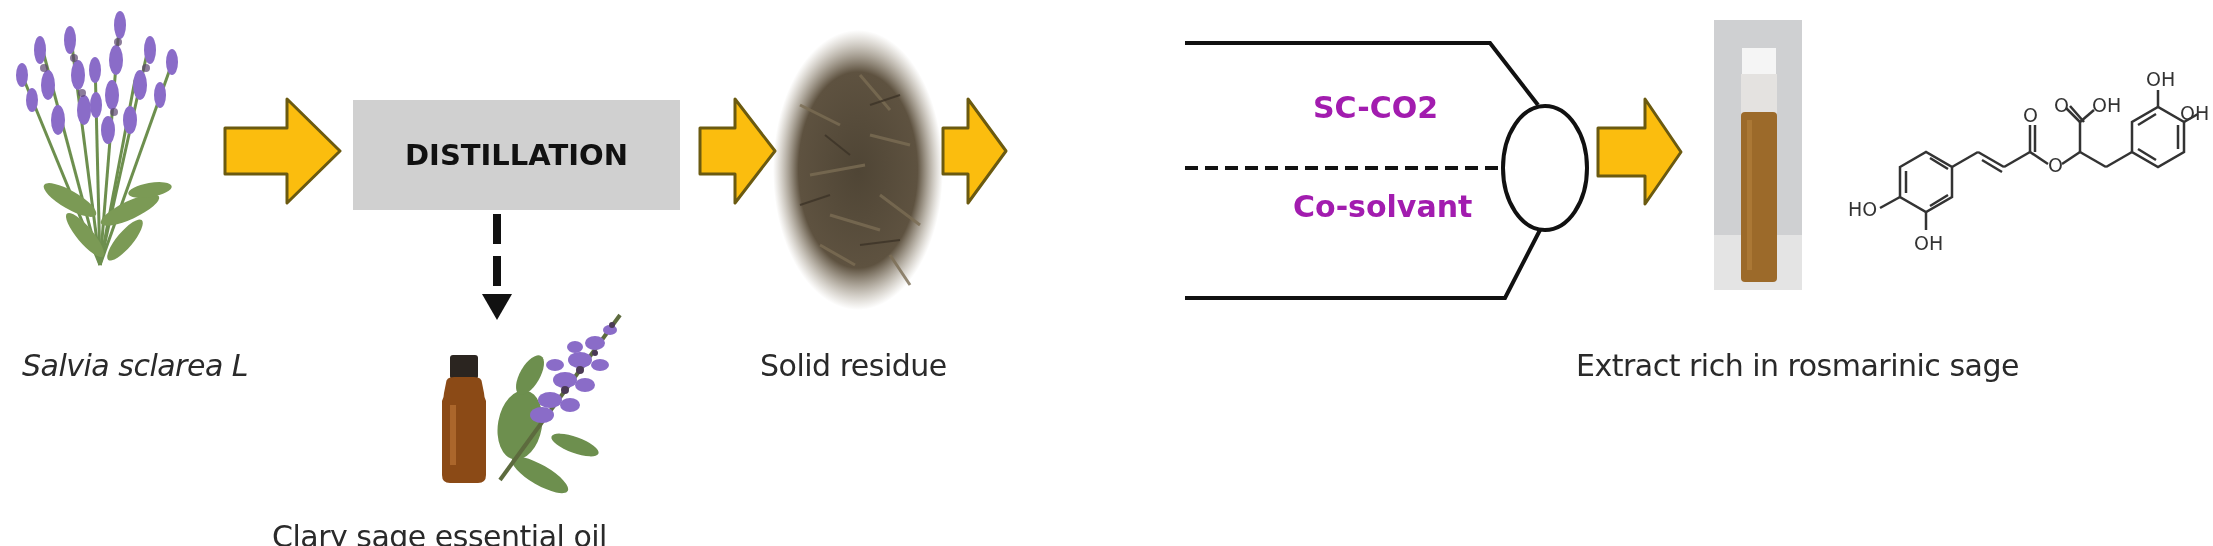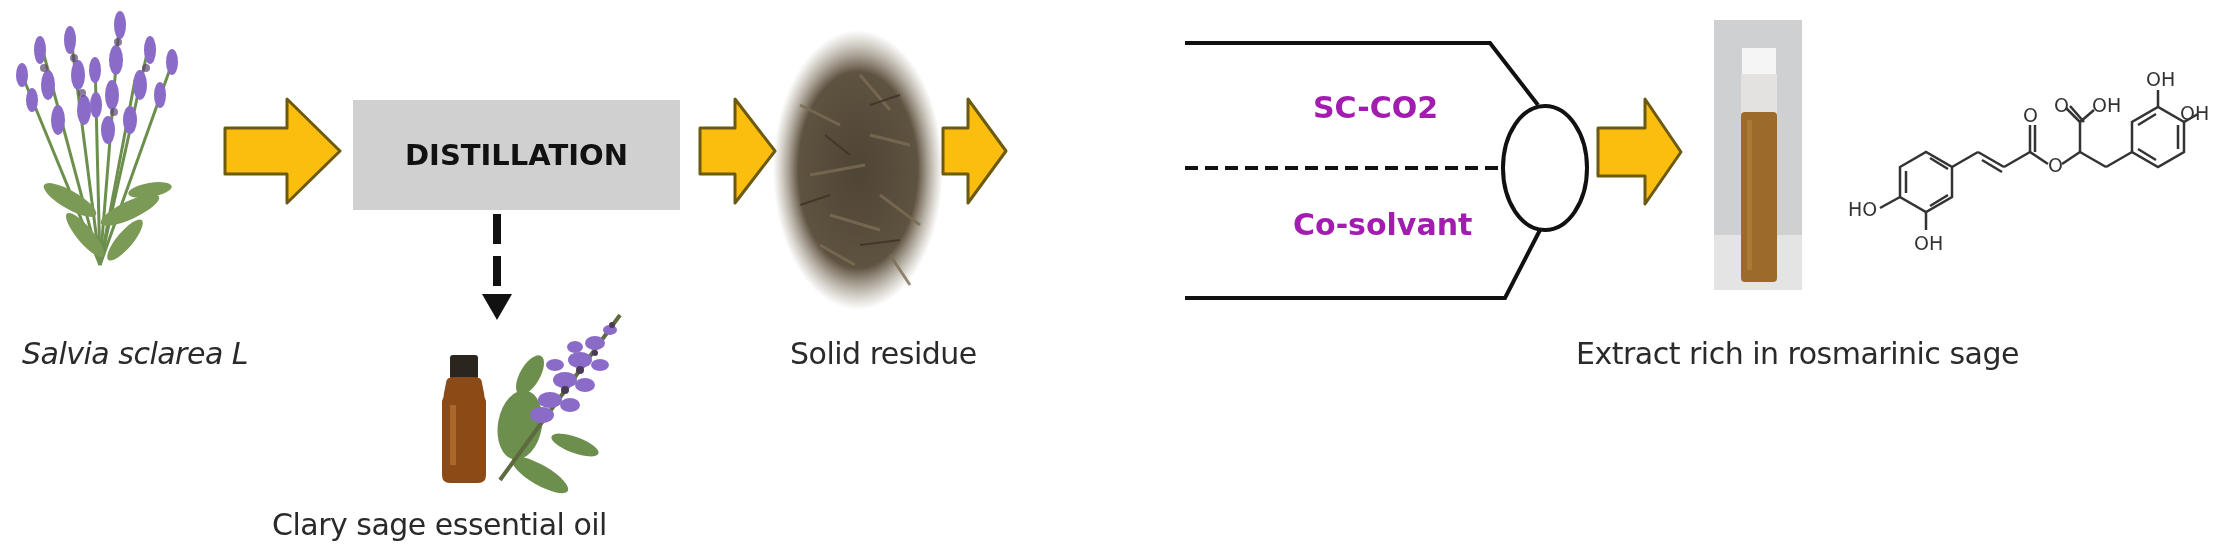--- a/index.html
+++ b/index.html
@@ -1,18 +1,18 @@
 <!DOCTYPE html>
 <html><head>
 <meta charset="utf-8">
 <style>
   html, body { margin:0; padding:0; background:#ffffff; }
   body { width:2213px; height:546px; position:relative; overflow:hidden;
          font-family:"Liberation Sans", "DejaVu Sans", sans-serif; color:#222; }
-  .label { position:absolute; font-size:30px; color:#2a2a2a; white-space:nowrap; font-family:"DejaVu Sans", sans-serif; letter-spacing:-0.5px; }
+  .label { position:absolute; font-size:30px; color:#2a2a2a; white-space:nowrap; font-family:"DejaVu Sans", sans-serif; letter-spacing:-0.5px;margin-top:12px; }
   .italic { font-style:italic; }
   .box { position:absolute; left:353px; top:100px; width:327px; height:110px; background:#d0d0d0;
          display:flex; flex-direction:column; align-items:center; justify-content:center;
          font-weight:bold; font-size:29px; line-height:35px; color:#111; text-align:center;
          font-family:"DejaVu Sans", sans-serif; }
   .bold-lbl { position:absolute; font-weight:bold; font-size:30px; color:#a21caf; font-family:"DejaVu Sans", sans-serif; white-space:nowrap; }
   svg { position:absolute; overflow:visible; }
 </style>
 </head>
 <body>
@@ -138,34 +138,34 @@
     <line x1="60" y1="200" x2="110" y2="215"></line>
       <line x1="120" y1="240" x2="140" y2="270"></line>
   </g>
   <g stroke="#3c3327" stroke-width="2" opacity="0.8">
     <line x1="55" y1="120" x2="80" y2="140"></line>
       <line x1="100" y1="90" x2="130" y2="80"></line>
     <line x1="30" y1="190" x2="60" y2="180"></line>
       <line x1="90" y1="230" x2="130" y2="225"></line>
   </g>
 </svg>
-<div class="label" style="left:790px;top:336px">Solid residue</div>
+<div class="label" style="left:760px;top:336px">Solid residue</div>
 
 <svg style="left:940px;top:96px" width="70" height="110" viewBox="0 0 70 110">
   <path d="M3 32 L28 32 L28 3 L66 55 L28 107 L28 78 L3 78 Z" fill="#fbbd0e" stroke="#6b5a10" stroke-width="3" stroke-linejoin="round"></path>
 </svg>
 
 <svg style="left:1180px;top:30px" width="420" height="290" viewBox="0 0 420 290">
   <polyline points="5,13 310,13 358,75" fill="none" stroke="#111" stroke-width="4"></polyline>
   <line x1="5" y1="138" x2="323" y2="138" stroke="#111" stroke-width="4" stroke-dasharray="13,7"></line>
   <polyline points="5,268 325,268 360,200" fill="none" stroke="#111" stroke-width="4"></polyline>
   <ellipse cx="365" cy="138" rx="42" ry="62" fill="#fff" stroke="#111" stroke-width="4"></ellipse>
 </svg>
 <div class="bold-lbl" style="left:1313px;top:90px">SC-CO2</div>
-<div class="bold-lbl" style="left:1293px;top:207px">Co-solvant</div>
+<div class="bold-lbl" style="left:1293px;top:189px">Co-solvant</div>
 
 <svg style="left:1595px;top:96px" width="90" height="112" viewBox="0 0 90 112">
   <path d="M3 32 L50 32 L50 3 L86 56 L50 108 L50 80 L3 80 Z" fill="#fbbd0e" stroke="#6b5a10" stroke-width="3" stroke-linejoin="round"></path>
 </svg>
 
 <svg style="left:1714px;top:20px" width="88" height="270" viewBox="0 0 88 270">
   <rect x="0" y="0" width="88" height="270" fill="#cfd0d2"></rect>
   <rect x="0" y="215" width="88" height="55" fill="#e4e4e4"></rect>
   <rect x="28" y="28" width="34" height="26" fill="#f5f5f5"></rect>
   <rect x="27" y="54" width="36" height="40" fill="#e8e6e4" opacity="0.8"></rect>

